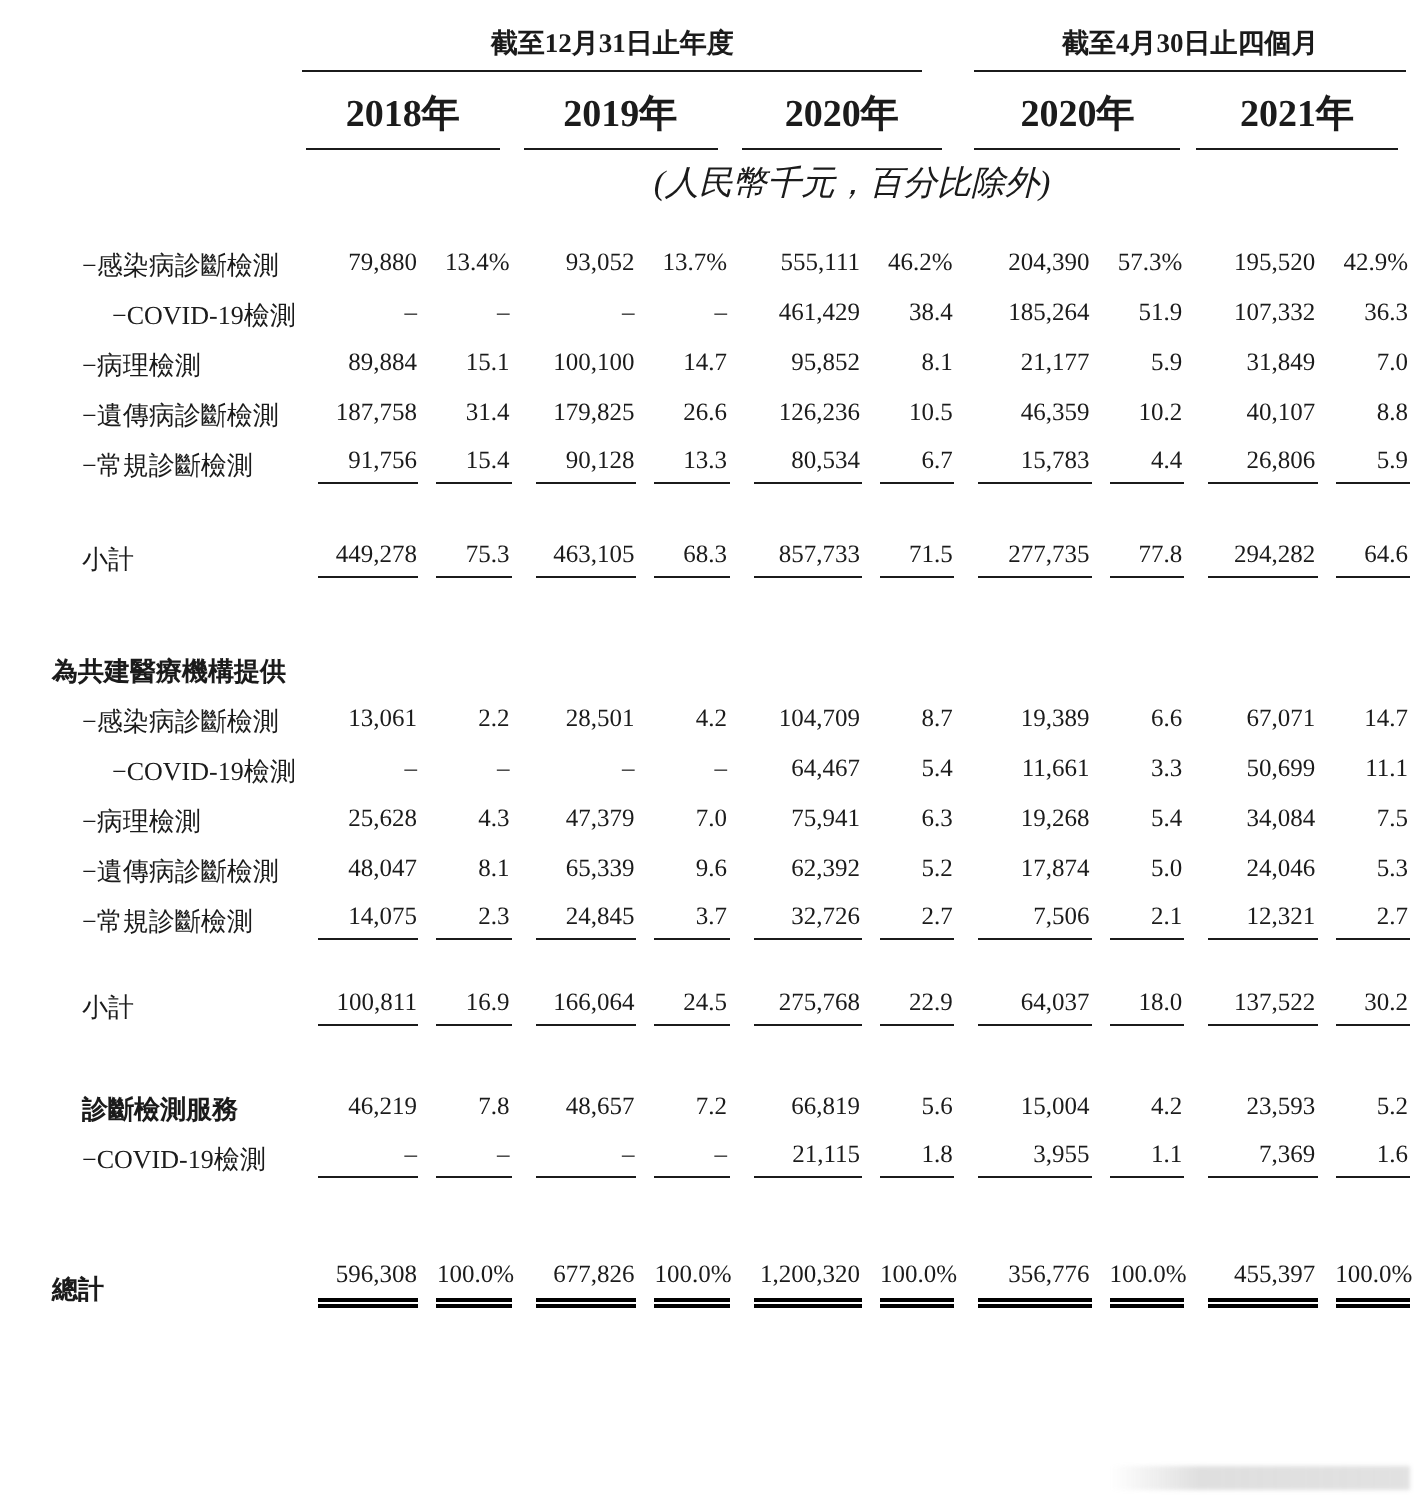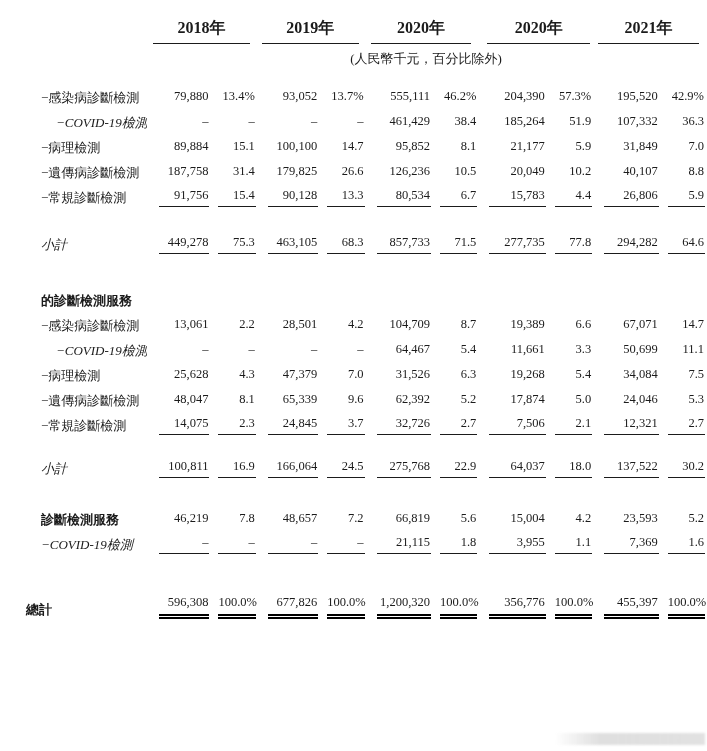--- a/index.html
+++ b/index.html
@@ -25,40 +25,40 @@
   
   tr.group-row th { height: 26px; }
   .grp {
     font-weight: bold; font-size: 13.5px; text-align: center;
     padding-bottom: 4px; border-bottom: 1.5px solid #1b1b1b;
   }
   .grp-annual { margin: 0 16px 0 4px; }
   .grp-interim { margin: 0 2px 0 10px; }
   tr.year-row th { height: 30px; }
   .yr {
-    font-weight: bold; font-size: 16px; text-align: center;
+    font-weight: bold; font-size: 19px; text-align: center;
     padding: 8px 0 4px 0; border-bottom: 1.5px solid #1b1b1b; margin: 0 6px;
   }
   .yr-interim { margin: 0 2px 0 10px; }
   tr.unaud-row th { height: 26px; }
   .unaud { font-size: 12.5px; text-align: center; padding-top: 6px; }
   tr.unit-row th { height: 24px; }
-  .unit { font-size: 13px; text-align: center; padding-top: 5px; }
+  .unit { font-style: italic; font-size: 17px; text-align: center; padding-top: 5px; }
 
   
   tr.r td { height: 25px; font-size: 13px; }
   tr.title td { height: 26px; }
   tr.total td { height: 29px; }
   td.label { text-align: left; white-space: nowrap; overflow: hidden; }
   td.label .lbl { display: inline-block; }
   .ind0 { padding-left: 26px; }
   .ind1 { padding-left: 41px; margin-top: 48px; }
   .ind2 { padding-left: 56px; }
   .bold { font-weight: bold; }
-  .italic { font-style: italic; }
+  .italic { }
 
   td.num { text-align: right; }
   .cell {
     font-size: 12.5px; text-align: right; white-space: nowrap;
     padding: 0 1px 3px 0; margin-left: 12px; min-height: 17px;
   }
   td.pct .cell { margin-left: 9px; }
   .cell.rule { border-bottom: 1.5px solid #1b1b1b; text-align: right; }
   .cell.dbl  { border-bottom: 5px double #000; padding-bottom: 4px; }
 
@@ -89,20 +89,29 @@
       <col class="c-amt">
         <col class="c-pct">
       <col class="c-amt3">
         <col class="c-pct">
       <col class="c-amt4">
         <col class="c-pct">
       <col class="c-amt3">
         <col class="c-pct">
     </colgroup>
     <thead>
+      <tr class="group-row">
+        <th></th>
+        <th colspan="6">
+          <div class="grp grp-annual">截至12月31日止年度</div>
+        </th>
+        <th colspan="4">
+          <div class="grp grp-interim">截至4月30日止四個月</div>
+        </th>
+      </tr>
       <tr class="year-row">
         <th></th>
         <th colspan="2">
             <div class="yr">2018年</div>
           </th>
         <th colspan="2">
             <div class="yr">2019年</div>
           </th>
         <th colspan="2">
             <div class="yr">2020年</div>
@@ -238,21 +247,21 @@
           <td class="num pct">
             <div class="cell">26.6</div>
           </td>
           <td class="num amt">
             <div class="cell">126,236</div>
           </td>
           <td class="num pct">
             <div class="cell">10.5</div>
           </td>
           <td class="num amt">
-            <div class="cell">20,049</div>
+            <div class="cell">46,359</div>
           </td>
           <td class="num pct">
             <div class="cell">10.2</div>
           </td>
           <td class="num amt">
             <div class="cell">40,107</div>
           </td>
           <td class="num pct">
             <div class="cell">8.8</div>
           </td>
@@ -323,21 +332,21 @@
             <div class="cell rule">294,282</div>
           </td>
           <td class="num pct">
             <div class="cell rule">64.6</div>
           </td>
         </tr>
         <tr class="gap g-xl">
           <td colspan="11"></td>
         </tr>
         <tr class="r title">
-          <td class="label ind1 bold"><span class="lbl">的診斷檢測服務</span></td>
+          <td class="label ind0 bold"><span class="lbl">為共建醫療機構提供</span></td>
           <td class="num amt"></td>
           <td class="num pct"></td>
           <td class="num amt"></td>
           <td class="num pct"></td>
           <td class="num amt"></td>
           <td class="num pct"></td>
           <td class="num amt"></td>
           <td class="num pct"></td>
           <td class="num amt"></td>
           <td class="num pct"></td>
@@ -416,21 +425,21 @@
           <td class="num pct">
             <div class="cell">4.3</div>
           </td>
           <td class="num amt">
             <div class="cell">47,379</div>
           </td>
           <td class="num pct">
             <div class="cell">7.0</div>
           </td>
           <td class="num amt">
-            <div class="cell">31,526</div>
+            <div class="cell">75,941</div>
           </td>
           <td class="num pct">
             <div class="cell">6.3</div>
           </td>
           <td class="num amt">
             <div class="cell">19,268</div>
           </td>
           <td class="num pct">
             <div class="cell">5.4</div>
           </td>

